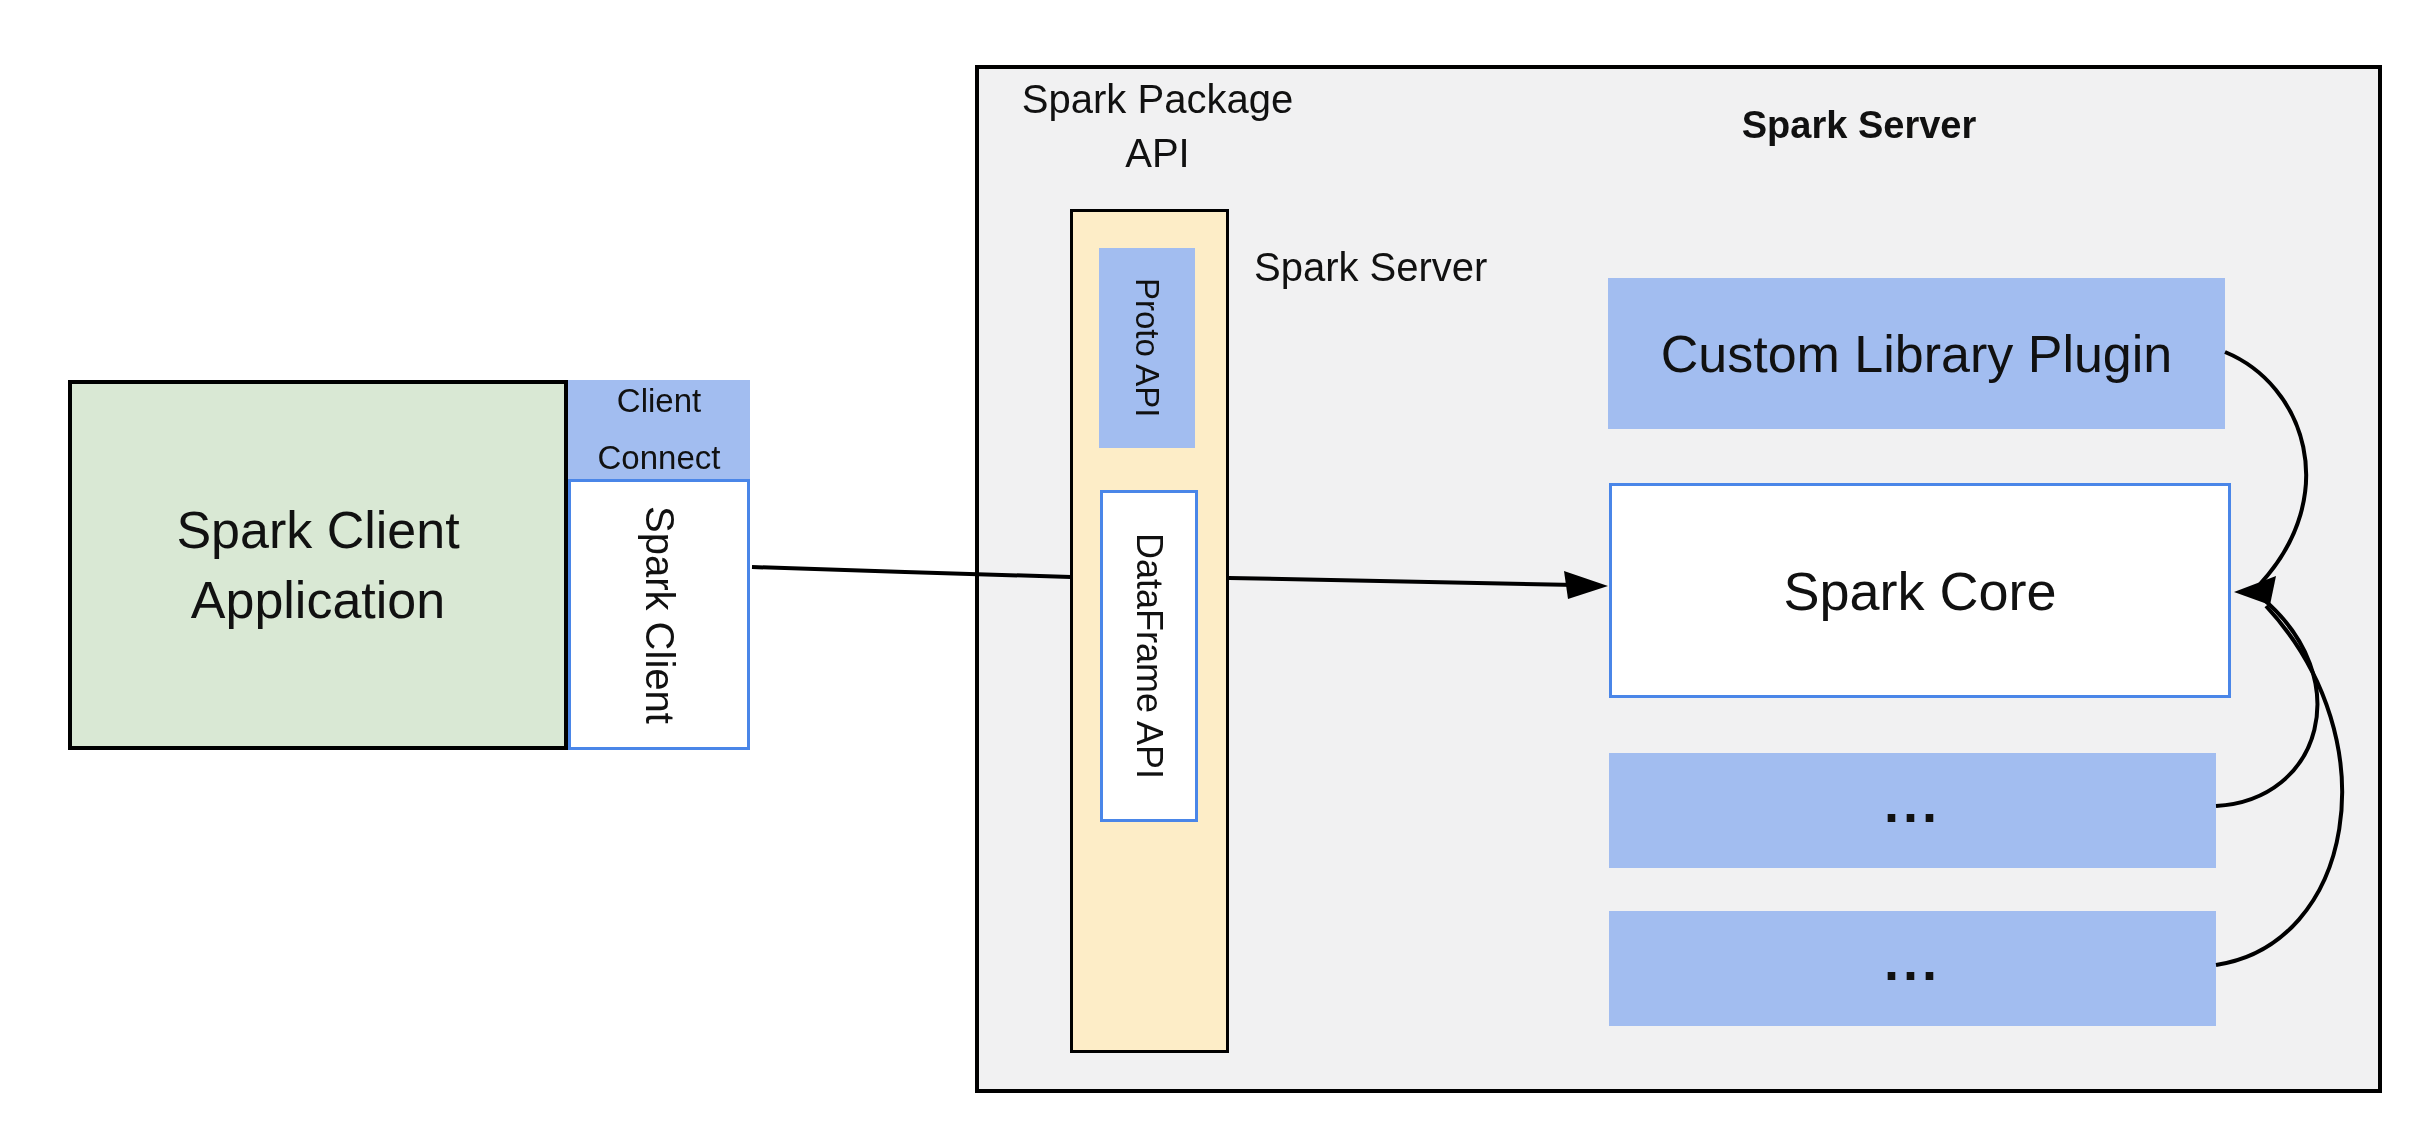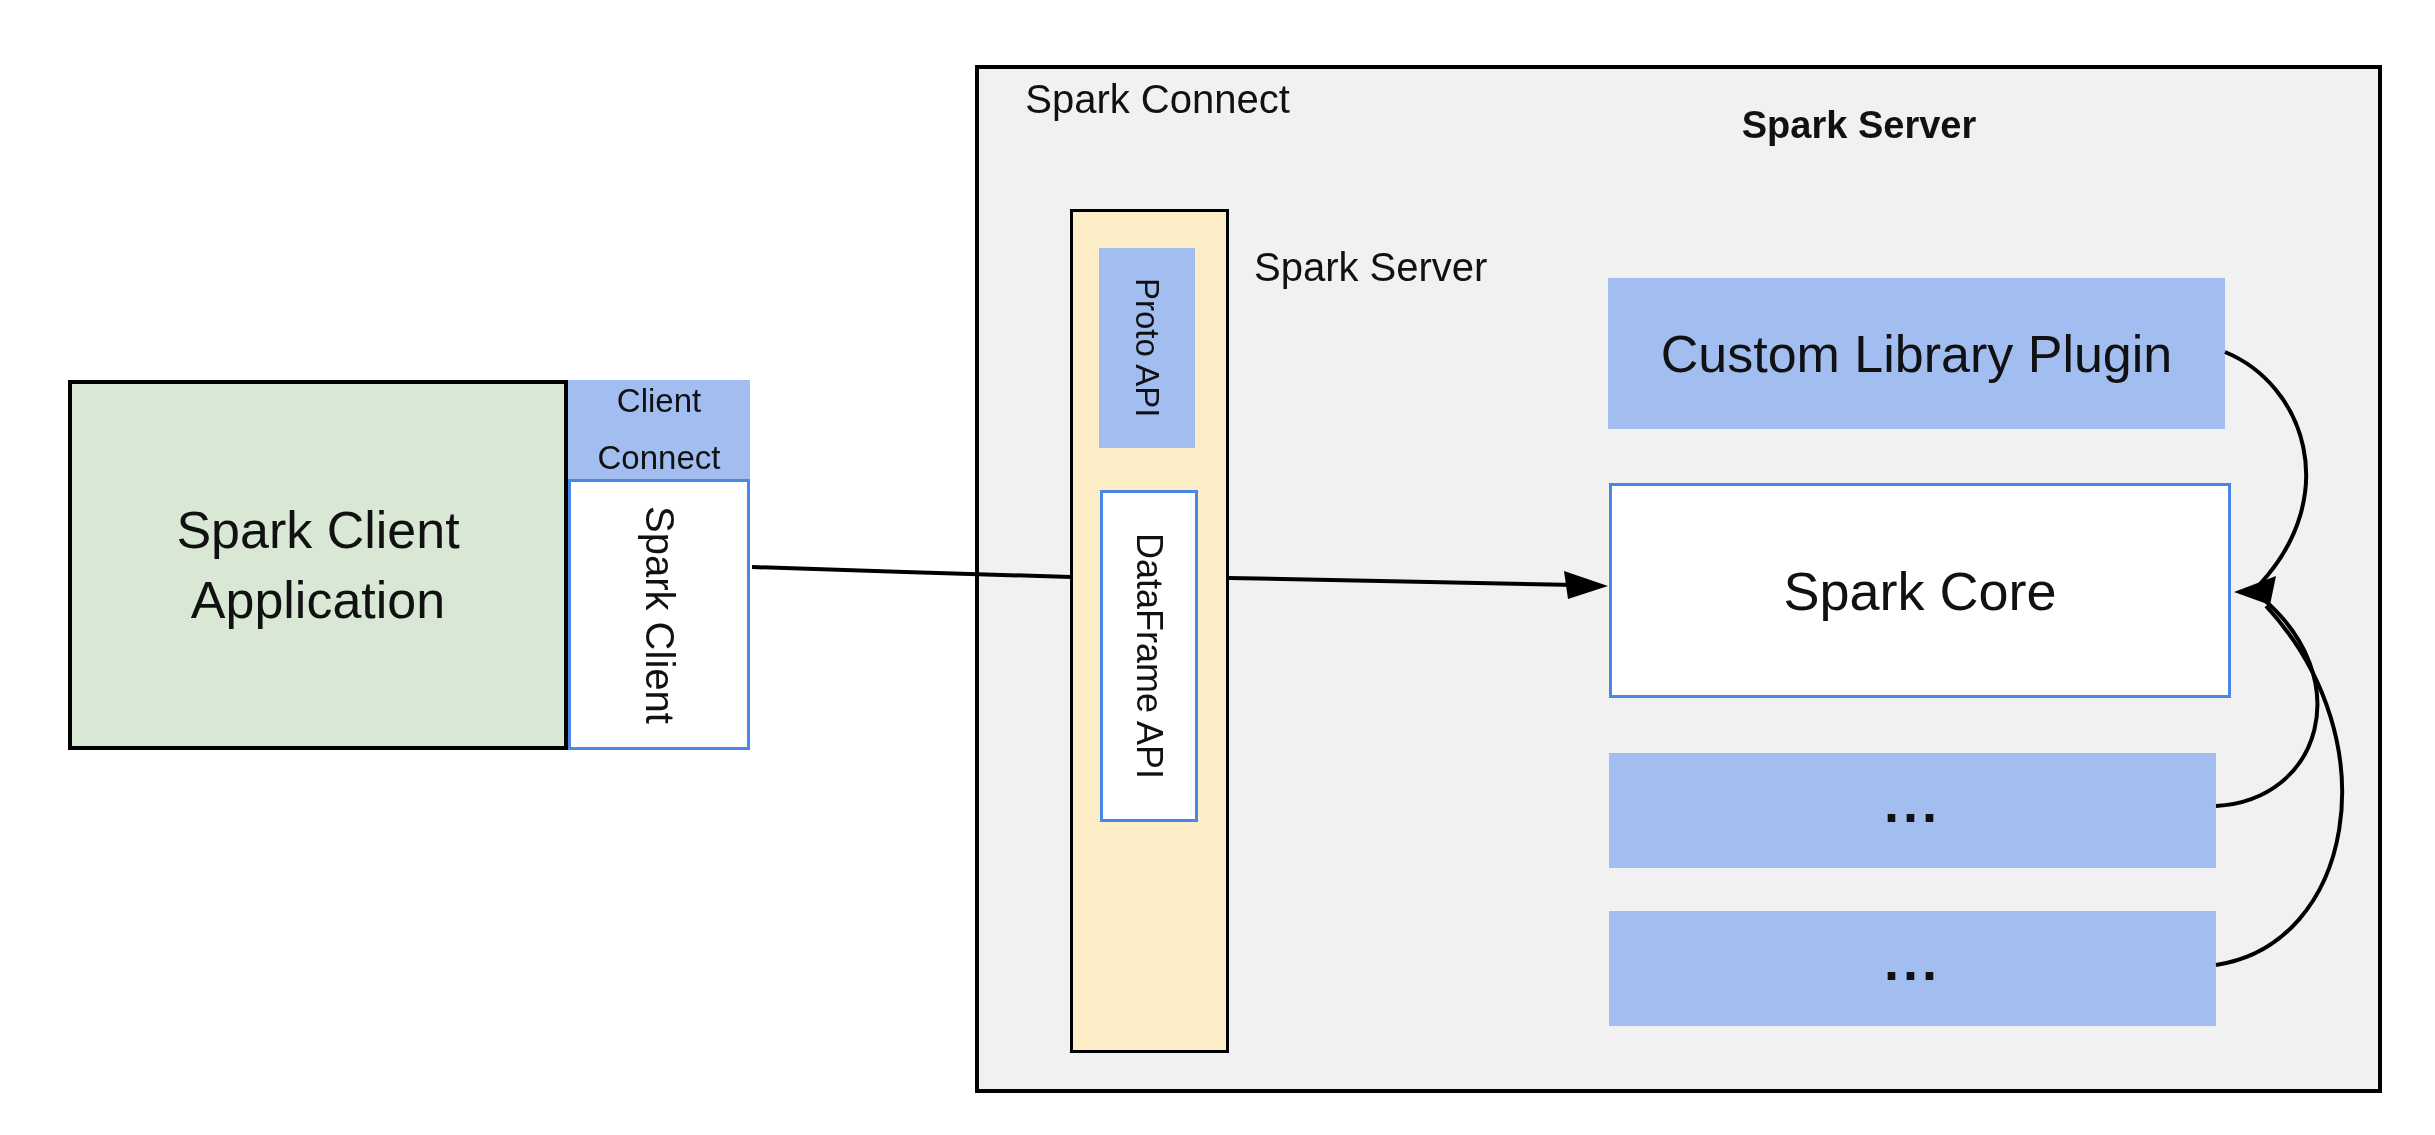--- a/index.html
+++ b/index.html
@@ -118,21 +118,22 @@
     <div>Connect</div>
   </div>
 
   <div class="abs spark-client-box vtext">
     <span>Spark Client</span>
   </div>
 
   <div class="abs connect-container"></div>
 
   <div class="abs connect-title">
-    <div>Spark Connect</div>
+    <div>Spark Package</div>
+    <div>API</div>
   </div>
 
   <div class="abs yellow-box"></div>
 
   <div class="abs proto-box vtext">
     <span>Proto API</span>
   </div>
 
   <div class="abs dataframe-box vtext">
     <span>DataFrame API</span>

